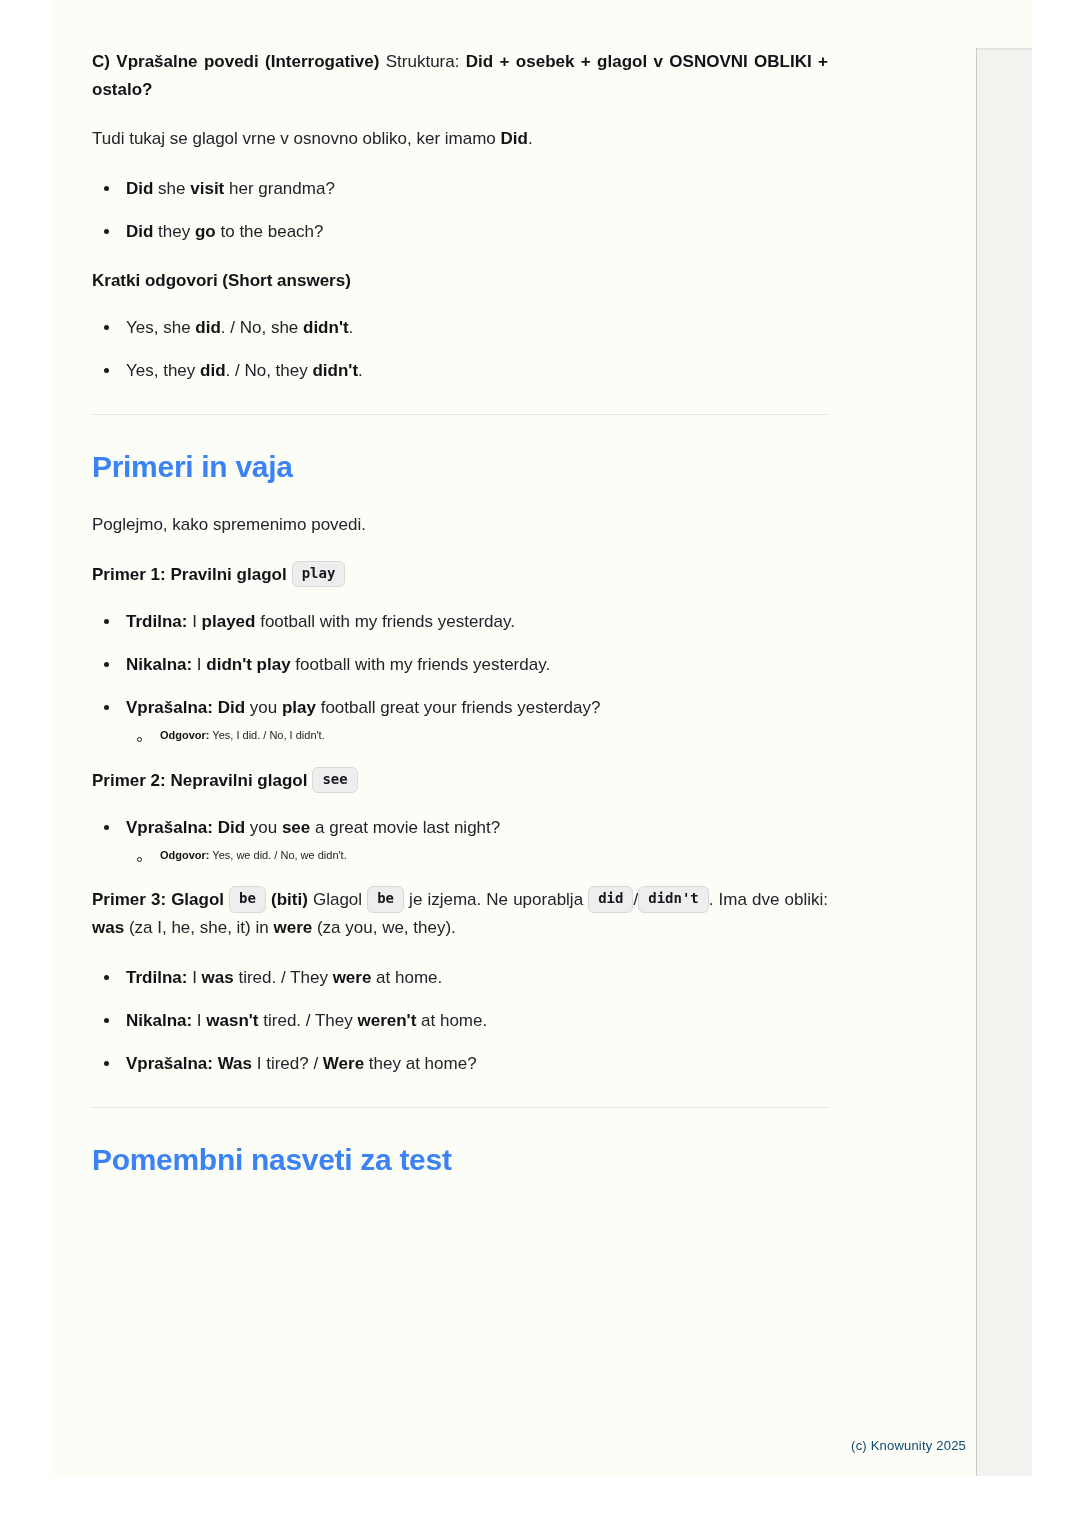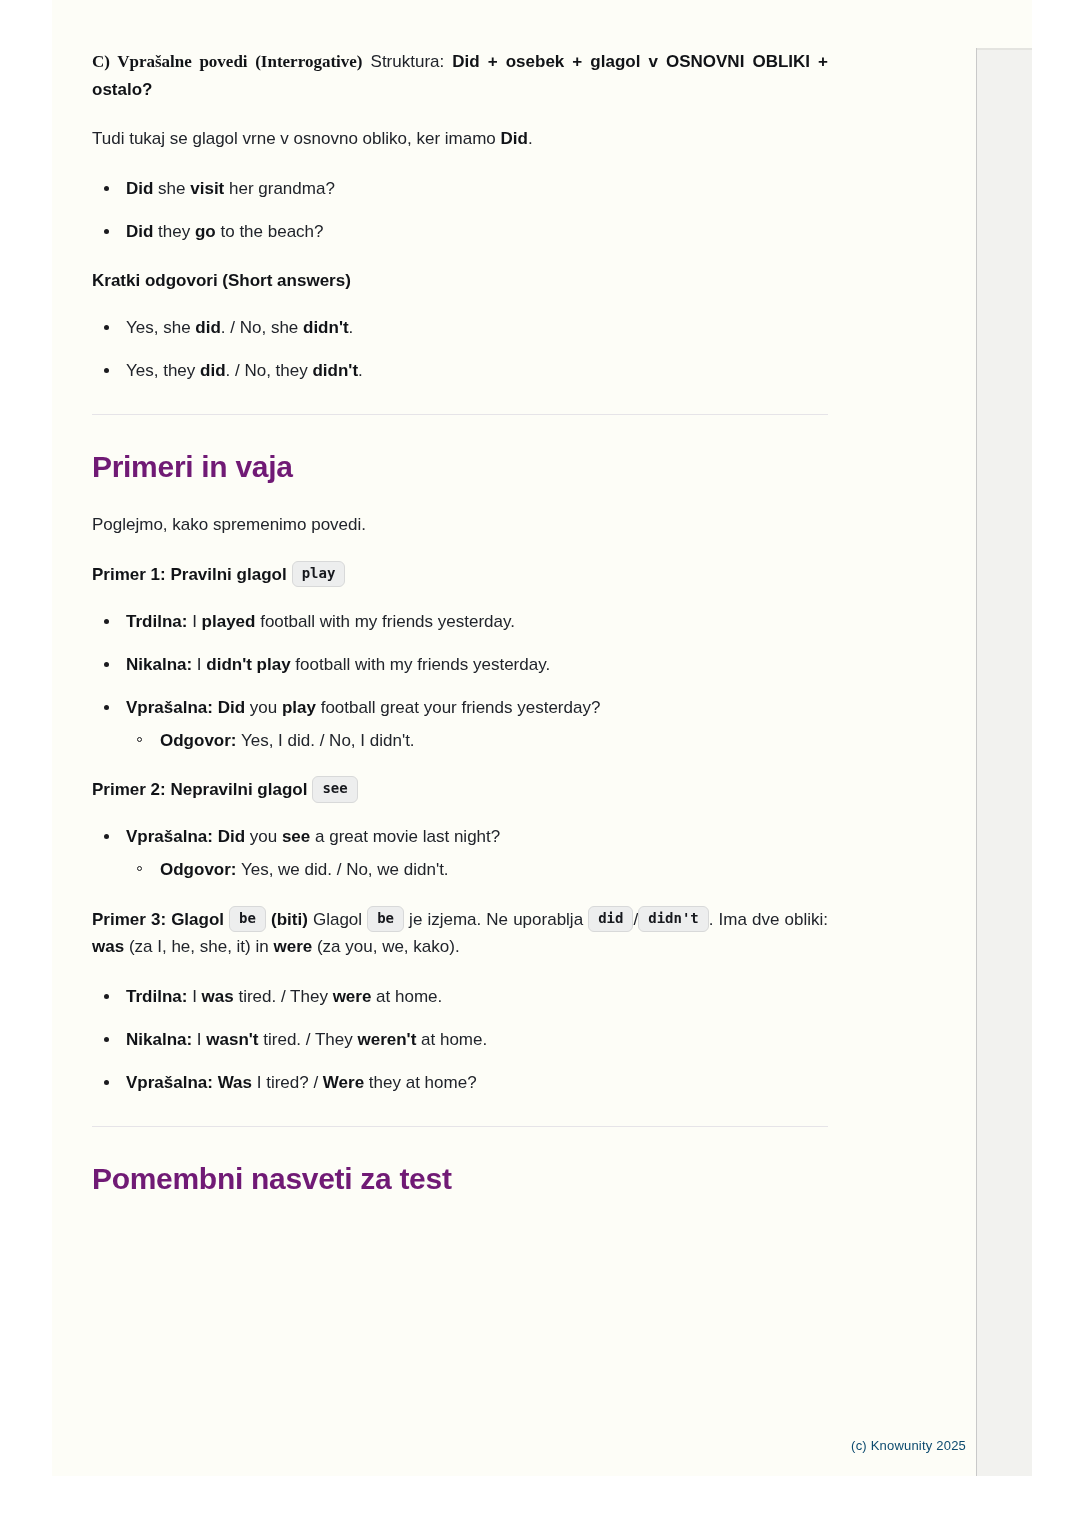--- a/index.html
+++ b/index.html
@@ -68,21 +68,20 @@
     text-align: justify;
     margin-bottom: 22px;
   }
   .para.plain {
     text-align: left;
   }
 
   .lead-bold {
     font-weight: 700;
     color: #111317;
-    font-family: Liberation Serif, serif;
   }
 
   b, strong, .b {
     font-weight: 700;
     color: #111317;
   }
 
   
   ul.bullets {
     list-style: none;
@@ -111,42 +110,42 @@
   }
 
   ul.subbullets {
     list-style: none;
     margin: 6px 0 0 0;
     padding: 0;
   }
   ul.subbullets > li {
     position: relative;
     padding-left: 34px;
-    font-size: 17px;
+    font-size: 11px;
     line-height: 1.6;
     color: #21242b;
   }
   ul.subbullets > li > .circle {
     position: absolute;
     left: 11px;
     top: 10px;
     width: 5px;
     height: 5px;
     border-radius: 50%;
     border: 1.4px solid #1b1b1f;
     box-sizing: border-box;
     background: transparent;
   }
 
   
   h2.section-heading {
     font-size: 30px;
     line-height: 1.2;
     font-weight: 700;
-    color: #701a75;
+    color: #3b82f6;
     letter-spacing: -0.3px;
     margin: 0 0 26px 0;
   }
 
   
   .rule {
     height: 1px;
     background: #e6e4e8;
     border: 0;
     margin: 30px 0 34px 0;
@@ -251,21 +250,21 @@
     <p class="para"><span class="b">Primer 3: Glagol</span>
       <code class="chip">be</code>
       <span class="b">(biti)</span>
       <span>Glagol</span>
       <code class="chip">be</code>
       <span>je izjema. Ne uporablja</span>
       <code class="chip">did</code><span>/</span><code class="chip">didn't</code><span>. Ima dve obliki:</span>
       <span class="b">was</span>
       <span>(za I, he, she, it) in</span>
       <span class="b">were</span>
-      <span>(za you, we, kako).</span></p>
+      <span>(za you, we, they).</span></p>
 
     <ul class="bullets">
       <li><span class="disc"></span><span class="b">Trdilna:</span><span> I </span><span class="b">was</span><span> tired. / They </span><span class="b">were</span><span> at home.</span></li>
       <li><span class="disc"></span><span class="b">Nikalna:</span><span> I </span><span class="b">wasn't</span><span> tired. / They </span><span class="b">weren't</span><span> at home.</span></li>
       <li><span class="disc"></span><span class="b">Vprašalna: Was</span><span> I tired? / </span><span class="b">Were</span><span> they at home?</span></li>
     </ul>
 
     <hr class="rule">
 
     <h2 class="section-heading">Pomembni nasveti za test</h2>

